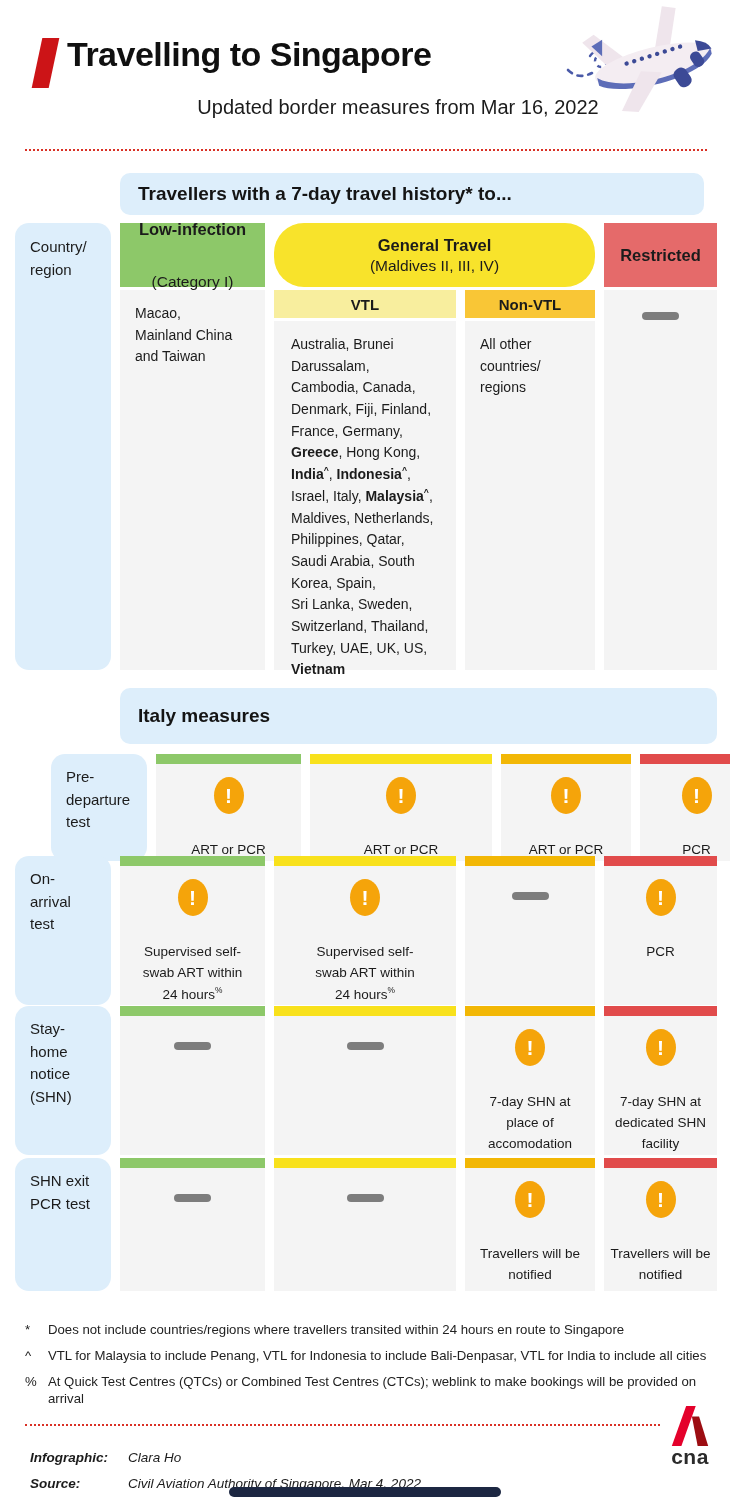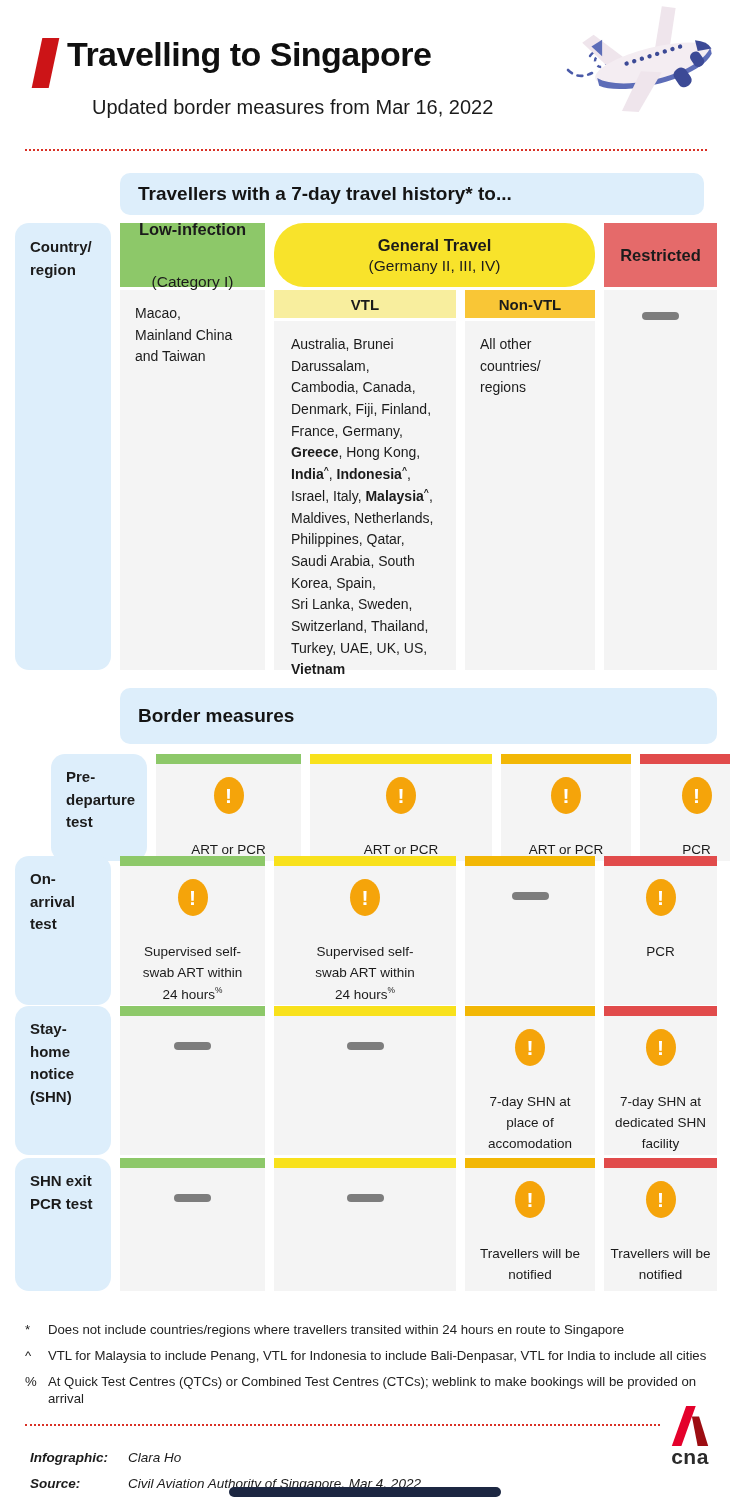--- a/index.html
+++ b/index.html
@@ -6,38 +6,38 @@
   html,body { background:#ffffff; }
   body { width:730px; }
   .page { position:relative; width:730px; height:1500px; overflow:hidden;
           font-family:"Liberation Sans", sans-serif; color:#1b1b1b; background:#fff; }
 
   
   .title-row { display:flex; align-items:flex-start; margin:34px 0 0 37px; }
   .slash { width:17px; height:50px; background:#cc1417; transform:skewX(-12deg);
            margin:4px 13px 0 0; }
   h1.title { font-size:34px; font-weight:800; letter-spacing:-0.5px; color:#101010; line-height:1.2; }
-  .subtitle { margin:8px 0 0 92px; font-size:20px; color:#1b1b1b; }
+  .subtitle { margin:8px 0 0 66px; font-size:20px; color:#1b1b1b;text-align:center; }
   .plane { position:absolute; top:4px; right:8px; width:168px; height:114px; }
 
   .dotted { border-top:2px dotted #d93025; height:0; }
   .dotted-1 { margin:30px 23px 0 25px; }
   .dotted-2 { margin:16px 70px 0 25px; }
 
   
   .banner { background:#ddeefb; border-radius:10px; display:flex; align-items:center;
             padding-left:18px; font-weight:700; font-size:19px; color:#141414; }
   .banner-1 { margin:22px 26px 0 120px; height:42px; }
   .banner-2 { margin:18px 13px 0 120px; height:56px; }
 
   
   .tbl { display:grid; grid-template-columns:96px 145px 182px 130px 113px;
          column-gap:9px; margin-left:15px; }
   .tbl1 { grid-template-rows:64px 28px 349px; row-gap:3px; margin-top:8px; }
-  .rowlabel { background:#ddeefb; border-radius:14px; font-weight:700; font-size:15px;
+  .rowlabel { background:#ddeefb; border-radius:14px; font-weight:400; font-size:15px;
               line-height:1.5; white-space:pre-line; padding:13px 8px 0 15px; }
   .lbl-country { grid-column:1; grid-row:1 / 4; }
   .hdr { display:flex; flex-direction:column; align-items:center; justify-content:center; text-align:center; }
   .hdr .t1 { font-weight:700; font-size:16.5px; }
   .hdr .t2 { font-size:15.5px; margin-top:2px; }
   .hdr-green { grid-column:2; grid-row:1; background:#8dc869;gap:32px; }
   .hdr-yellow { grid-column:3 / 5; grid-row:1; background:#f8e32b;border-radius:30px; }
   .hdr-red { grid-column:5; grid-row:1; background:#e56a6a;align-items:center; }
   .subhdr { display:flex; align-items:center; justify-content:center;
             font-weight:700; font-size:15px; }
@@ -133,21 +133,21 @@
   <div class="tbl tbl1">
     <div class="rowlabel lbl-country">Country/
 region</div>
 
     <div class="hdr hdr-green">
       <div class="t1">Low-infection</div>
       <div class="t2">(Category I)</div>
     </div>
     <div class="hdr hdr-yellow">
       <div class="t1">General Travel</div>
-      <div class="t2">(Germany II, III, IV)</div>
+      <div class="t2">(Maldives II, III, IV)</div>
     </div>
     <div class="hdr hdr-red">
       <div class="t1">Restricted</div>
     </div>
 
     <div class="subhdr sub-vtl">VTL</div>
     <div class="subhdr sub-nonvtl">Non-VTL</div>
 
     <div class="tbody body-green">Macao,
 Mainland China
@@ -155,21 +155,21 @@
     <div class="tbody body-vtl"><span>Australia, Brunei Darussalam, Cambodia, Canada, Denmark, Fiji, Finland, France, Germany, </span><span class="b">Greece</span><span>, Hong Kong, </span><span class="b">India</span><sup class="b">^</sup><span>, </span><span class="b">Indonesia</span><sup class="b">^</sup><span>, Israel, Italy, </span><span class="b">Malaysia</span><sup class="b">^</sup><span>, Maldives, Netherlands, Philippines, Qatar, Saudi Arabia, South Korea, Spain,
 Sri Lanka, Sweden, Switzerland, Thailand, Turkey, UAE, UK, US, </span><span class="b">Vietnam</span></div>
     <div class="tbody body-nonvtl">All other
 countries/
 regions</div>
     <div class="tbody body-red">
       <div class="dash"></div>
     </div>
   </div>
 
-  <div class="banner banner-2">Border measures</div>
+  <div class="banner banner-2">Italy measures</div>
 
   <div class="tbl mrow h90">
     <div class="rowlabel">Pre-
 departure
 test</div>
     <div class="cell">
       <div class="bar bar-green"></div>
       <div class="warn">!</div>
       <div class="cell-text">ART or PCR</div>
     </div>

